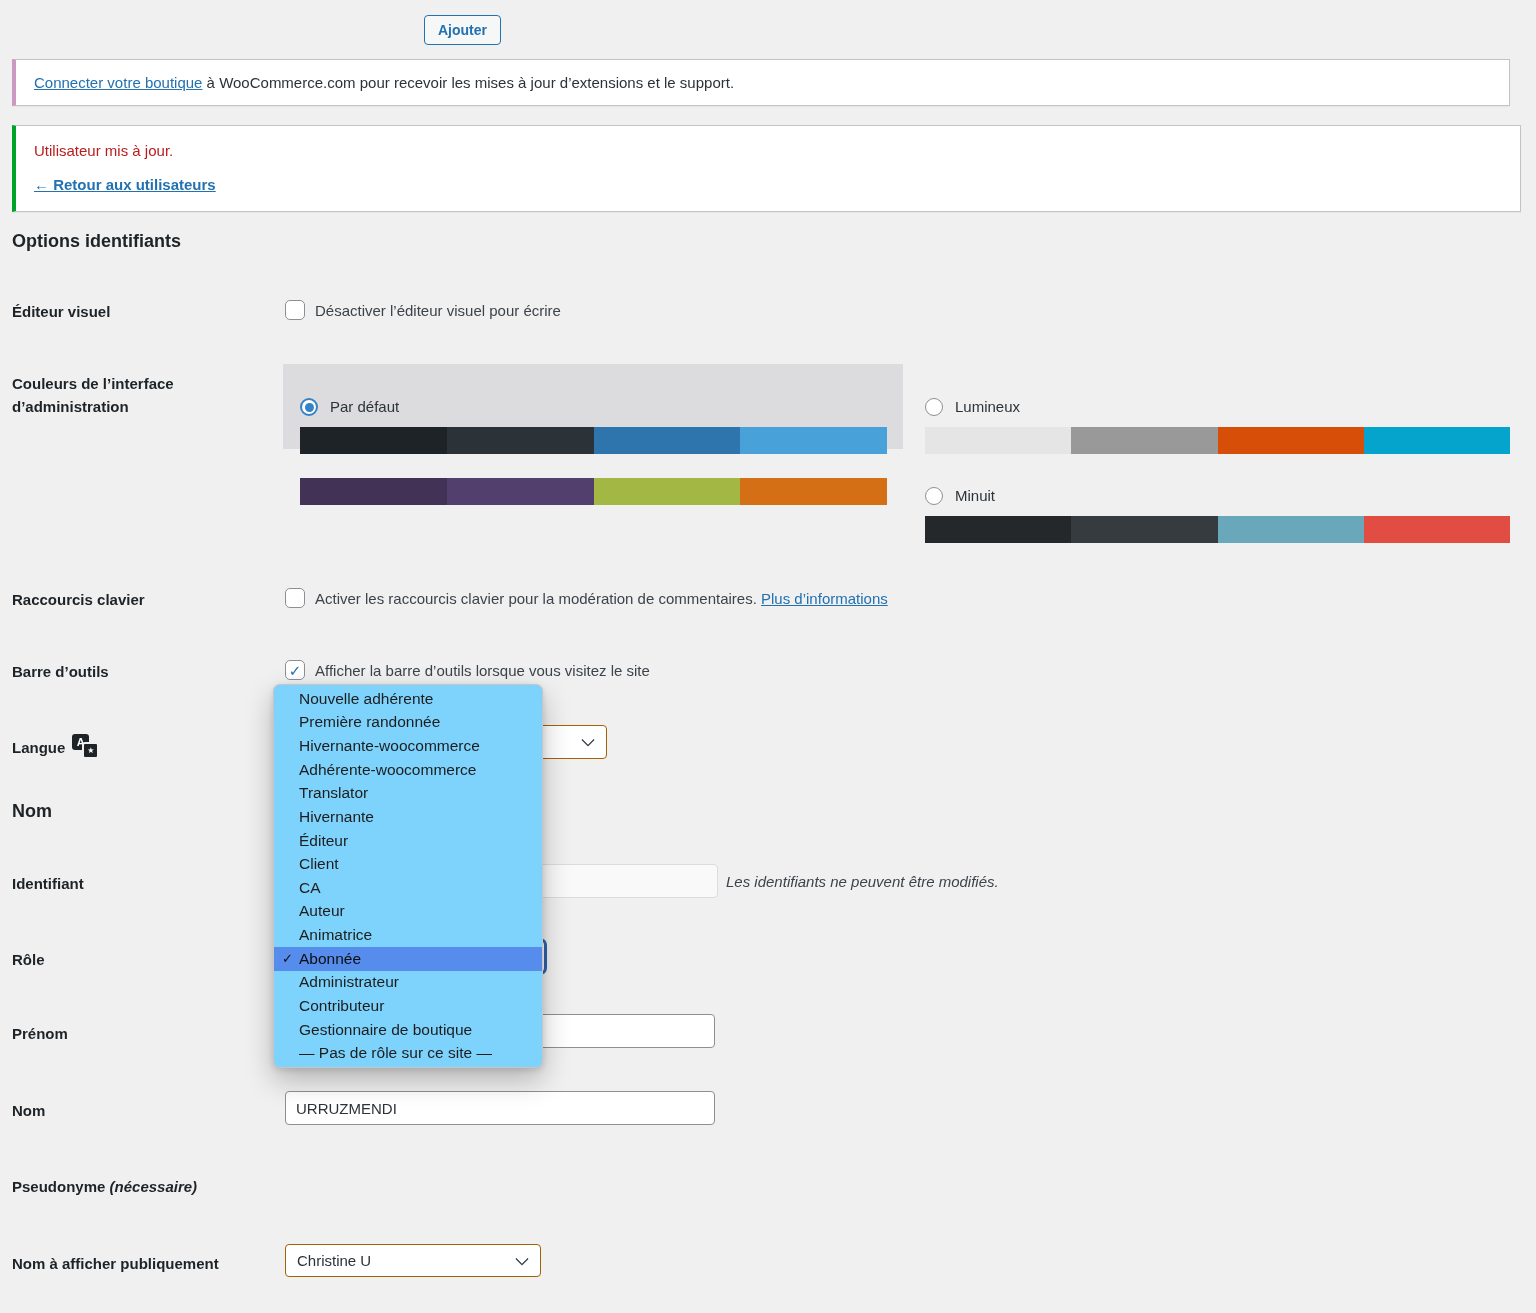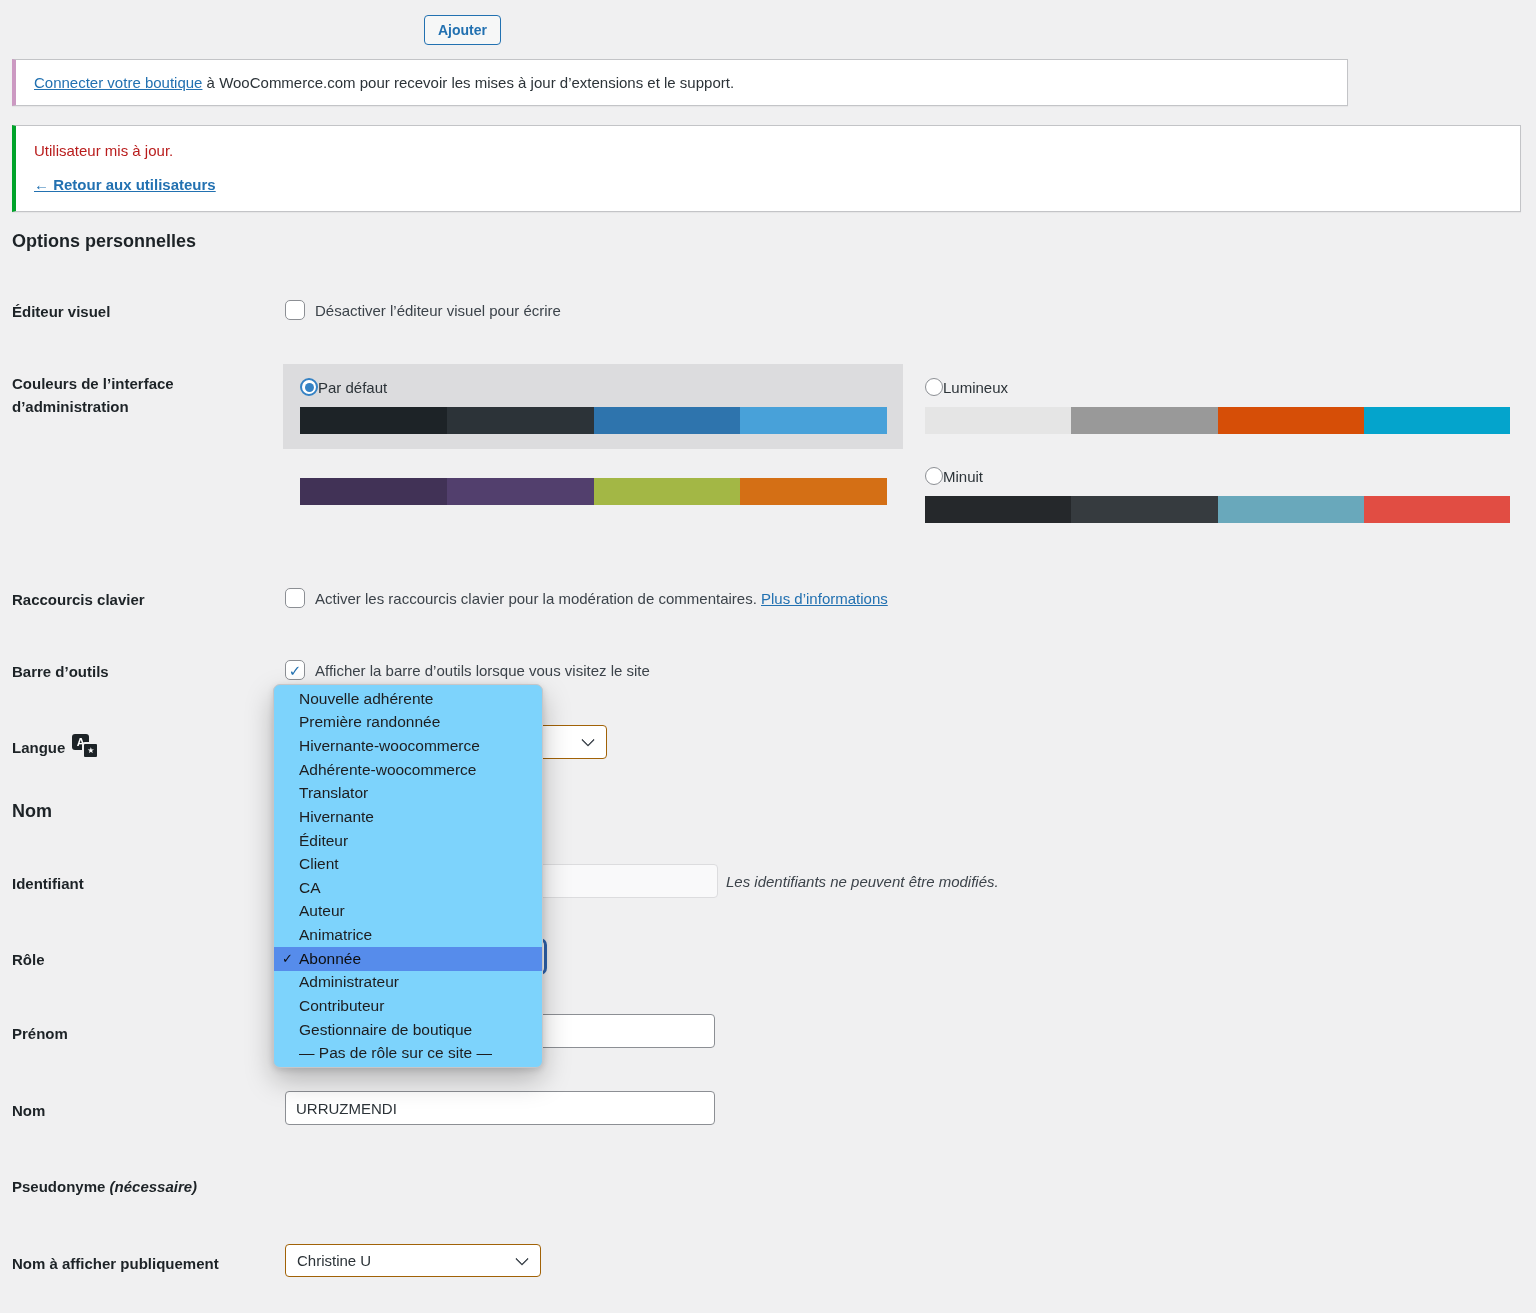--- a/index.html
+++ b/index.html
@@ -44,21 +44,21 @@
   .radio{
     width:18px;height:18px;border-radius:50%;background:#fff;border:1.5px solid #8c8f94;
     box-sizing:border-box;position:relative;cursor:pointer;flex:0 0 auto;
   }
   .radio.sel{border:2px solid #3582c4;}
   .radio.sel::after{content:"";position:absolute;inset:2.5px;border-radius:50%;background:#3582c4;}
 
   
   .scheme-cell{position:absolute;box-sizing:border-box;}
   .scheme-cell.selected{background:#dcdcde;}
-  .scheme-top{display:flex;align-items:center;}
+  .scheme-top{display:flex;gap:12px;margin-top:20px;}
   .scheme-name{font-size:15px;color:#2c3338;}
   .cbar{display:flex;height:27px;margin-top:11px;}
   .cbar div{flex:1;}
 
   
   .inp{
     position:absolute;box-sizing:border-box;height:34px;background:#fff;
     border:1px solid #8c8f94;border-radius:4px;font-size:15px;color:#2c3338;
     padding:0 10px;font-family:inherit;
   }
@@ -97,34 +97,34 @@
   .popup-item.selected{background:#568ceb;color:#0d0e10;}
   .popup-item .check{position:absolute;left:8px;font-size:13px;}
 </style>
 </head>
 <body>
 
 <div class="page">
 
   <span class="abs page-title-action" style="left:424px;top:15px;">Ajouter</span>
 
-  <div class="abs notice" id="notice-woo" style="left: 12px; top: 59px; width: 1336px; height: 47px; border-left-color: rgb(204, 153, 194);">
+  <div class="abs notice" id="notice-woo" style="left: 12px; top: 59px; width: 1498px; height: 47px; border-left-color: rgb(204, 153, 194);">
     <p style="margin:14px 18px;">
       <a class="wp-link">Connecter votre boutique</a><span> à WooCommerce.com pour recevoir les mises à jour d’extensions et le support.</span>
     </p>
   </div>
 
   <div class="abs notice" id="notice-success" style="left: 12px; top: 125px; width: 1509px; height: 87px; border-left-color: rgb(0, 163, 42);">
     <p style="margin:16px 18px 0;font-weight:400;color:#b91c1c;">Utilisateur mis à jour.</p>
     <p style="margin:17px 18px 0;">
       <a class="wp-link" style="font-weight:700;">← Retour aux utilisateurs</a>
     </p>
   </div>
 
-  <h2 class="abs section-h" style="left:12px;top:231px;">Options personnelles</h2>
+  <h2 class="abs section-h" style="left:12px;top:231px;">Options identifiants</h2>
 
   <div class="abs flabel" style="left:12px;top:300px;">Éditeur visuel</div>
   <span class="abs cb" style="left:285px;top:300px;"></span>
   <span class="abs ftext" style="left:315px;top:302px;">Désactiver l’éditeur visuel pour écrire</span>
 
   <div class="abs flabel" style="left:12px;top:372px;">
     <span>Couleurs de l’interface</span><br>
     <span>d’administration</span>
   </div>
   <div id="scheme-grid">

